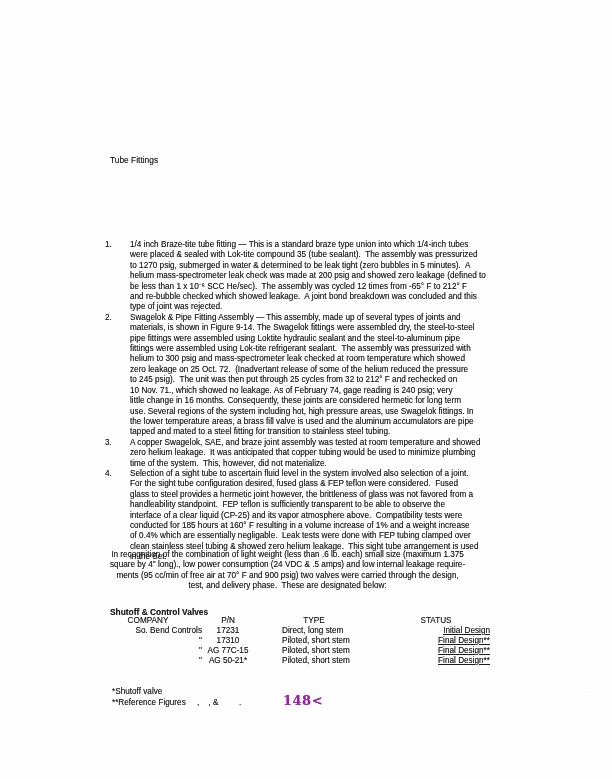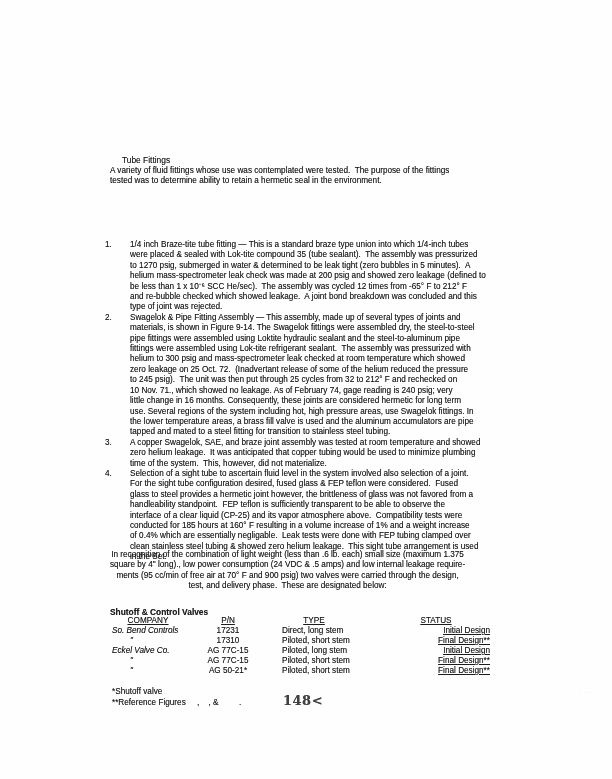--- a/index.html
+++ b/index.html
@@ -9,21 +9,21 @@
     background:#fefefe;
     font-family:"Liberation Sans", sans-serif;
     color:#1c1c1c;
     overflow:hidden;
     text-shadow: 0 0 0.4px rgba(20,20,20,0.55);
   }
   .pre { white-space:pre; }
   .t-body { font-size:8.2px; line-height:10.4px; }
 
   .tube-title {
-    position:absolute; left:122px; top:155px;
+    position:absolute; left:110px; top:155px;
     font-size:8.4px; line-height:10.4px;
   }
   .tube-intro {
     position:absolute; left:110px; top:166px;
   }
 
   .fittings-list {
     position:absolute; left:105px; top:240px; width:440px;
   }
   .li { display:flex; align-items:flex-start; }
@@ -42,52 +42,50 @@
     position:absolute; left:110px; top:616px;
     border-collapse:collapse; table-layout:fixed;
     font-size:8.2px; line-height:10px;
     width:380px;
   }
   .valves-table col.c1 { width:92px; }
   .valves-table col.c2 { width:52px; }
   .valves-table col.c3 { width:120px; }
   .valves-table col.c4 { width:116px; }
   .valves-table th, .valves-table td { padding:0; font-weight:normal; height:10px; }
-  .valves-table thead th { text-align:center;text-decoration:underline; }
+  .valves-table thead th { text-align:center; }
   .valves-table thead th:nth-child(1) { padding-right:16px; }
   .valves-table thead th:nth-child(4) { text-align:center; padding-left:8px; }
-  .valves-table tbody td:nth-child(1) { text-align:left; padding-left:2px;font-style:italic; }
+  .valves-table tbody td:nth-child(1) { text-align:right; padding-left:2px; }
   .valves-table tbody td:nth-child(2) { text-align:center; }
   .valves-table tbody td:nth-child(3) { text-align:left; padding-left:28px; }
   .valves-table tbody td:nth-child(4) { text-align:right; padding-left:4px;text-decoration:underline; }
   .valves-table tbody td.ditto { padding-left:20px; }
 
   .footnote-1 { position:absolute; left:112px; top:687px; }
   .footnote-2 { position:absolute; left:112px; top:698px; }
 
   .page-number {
     position:absolute; left:283px; top:693px;
     font-family:"DejaVu Serif", serif;
     font-size:13px; font-weight:bold; letter-spacing:0.5px;
-    color:#404040;
+    color:#a21caf;
   }
   .scan-artifact {
     position:absolute; left:580px; top:689px;
     font-size:5px; color:#c4c4c4; letter-spacing:1px;
     text-shadow:none;
   }
 </style>
 </head>
 <body>
 
 <div class="page">
 
   <div class="tube-title">Tube Fittings</div>
-  <div class="tube-intro t-body pre">A variety of fluid fittings whose use was contemplated were tested.  The purpose of the fittings
-tested was to determine ability to retain a hermetic seal in the environment.</div>
 
   <div class="fittings-list t-body">
     <div class="li">
       <span class="num">1.</span>
       <div class="txt pre">1/4 inch Braze-tite tube fitting — This is a standard braze type union into which 1/4-inch tubes
 were placed &amp; sealed with Lok-tite compound 35 (tube sealant).  The assembly was pressurized
 to 1270 psig, submerged in water &amp; determined to be leak tight (zero bubbles in 5 minutes).  A
 helium mass-spectrometer leak check was made at 200 psig and showed zero leakage (defined to
 be less than 1 x 10⁻⁶ SCC He/sec).  The assembly was cycled 12 times from -65° F to 212° F
 and re-bubble checked which showed leakage.  A joint bond breakdown was concluded and this
@@ -156,26 +154,20 @@
         <td>Direct, long stem</td>
         <td>Initial Design</td>
       </tr>
       <tr>
         <td class="ditto">"</td>
         <td>17310</td>
         <td>Piloted, short stem</td>
         <td>Final Design**</td>
       </tr>
       <tr>
-        <td>Eckel Valve Co.</td>
-        <td>AG 77C-15</td>
-        <td>Piloted, long stem</td>
-        <td>Initial Design</td>
-      </tr>
-      <tr>
         <td class="ditto">"</td>
         <td>AG 77C-15</td>
         <td>Piloted, short stem</td>
         <td>Final Design**</td>
       </tr>
       <tr>
         <td class="ditto">"</td>
         <td>AG 50-21*</td>
         <td>Piloted, short stem</td>
         <td>Final Design**</td>

